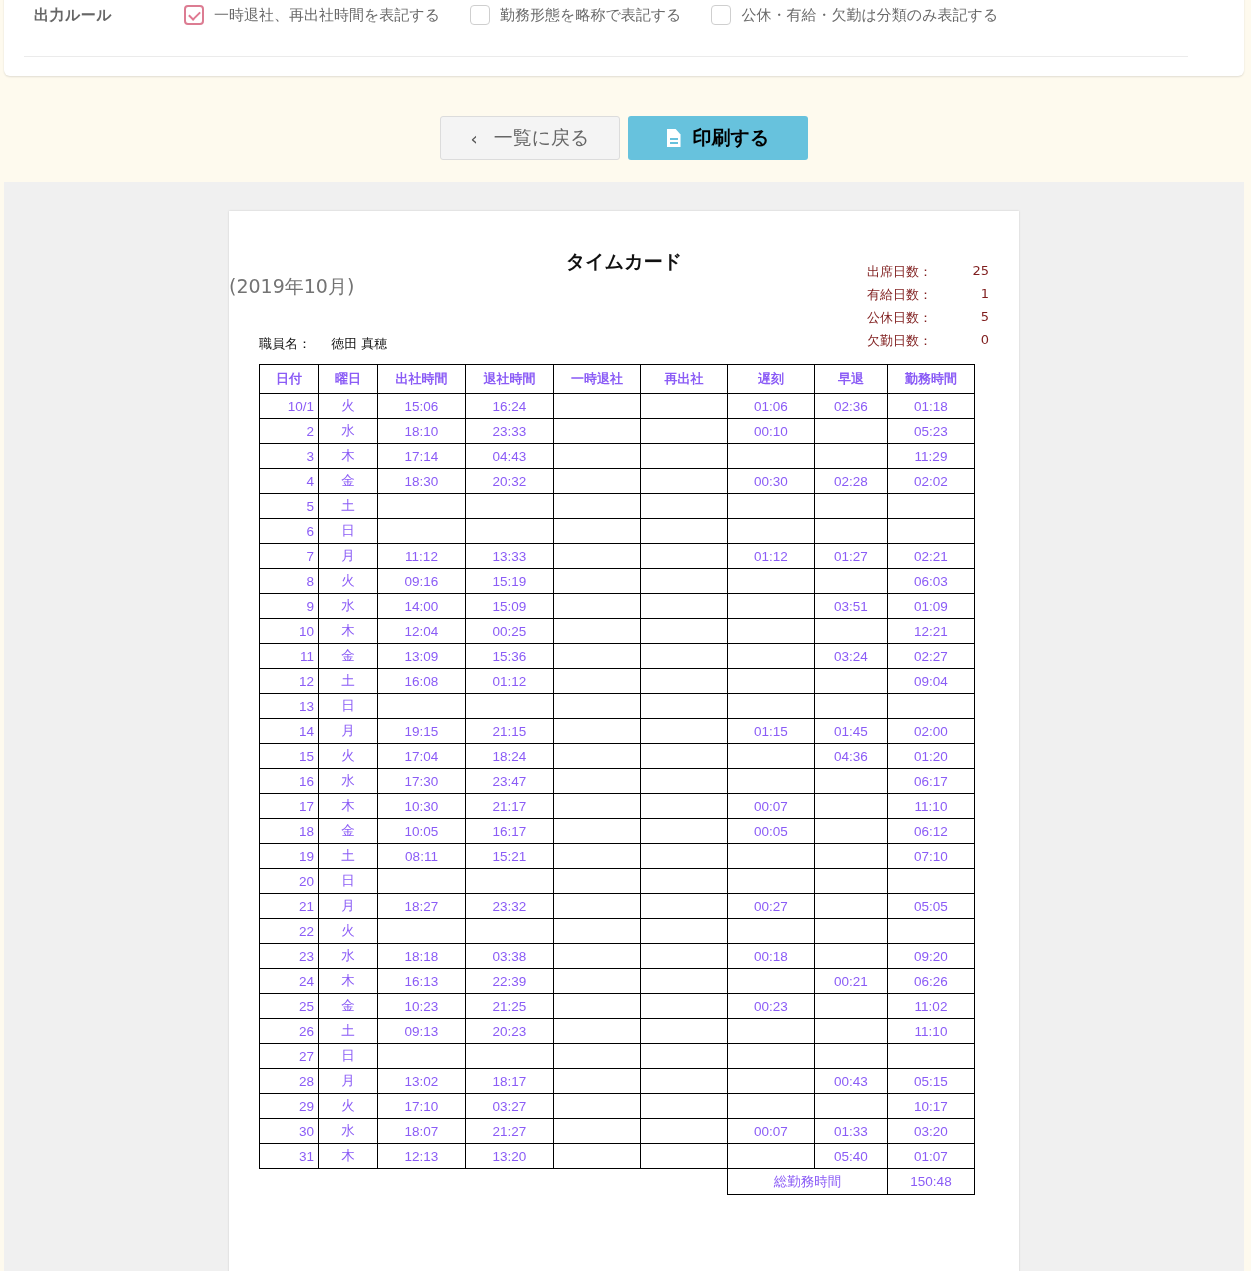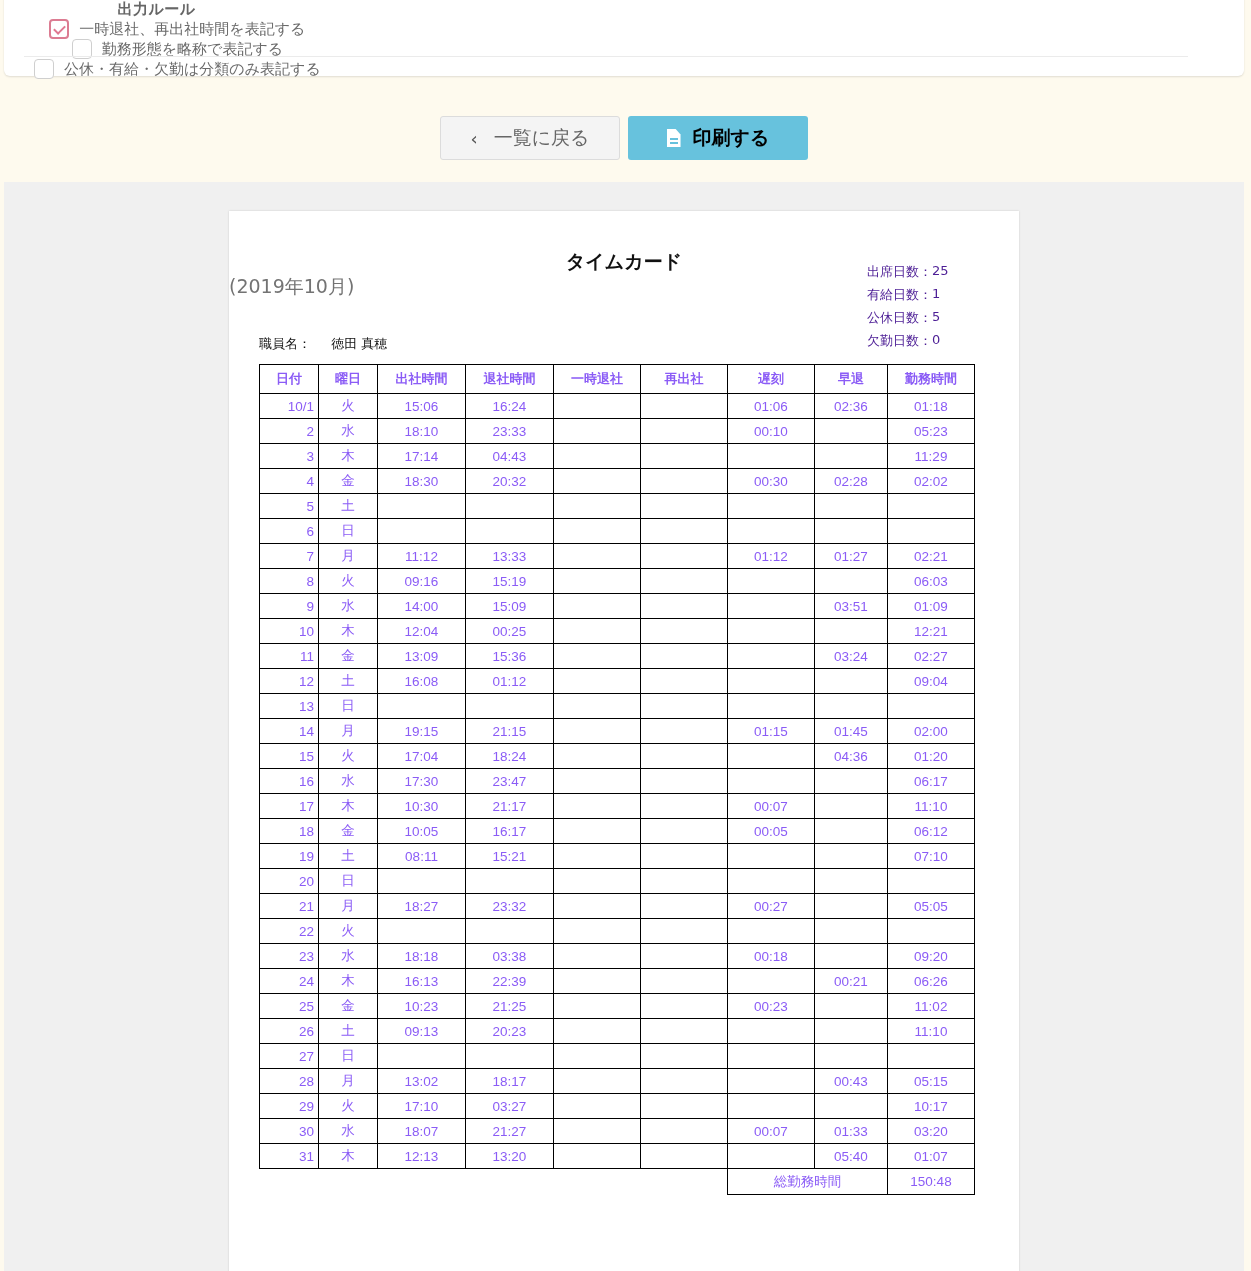--- a/index.html
+++ b/index.html
@@ -9,21 +9,21 @@
     font-family: "DejaVu Sans", "Liberation Sans", sans-serif;
     position: relative;
   }
   .rules-card {
     position: absolute; left: 4px; top: -10px; width: 1240px; height: 86px;
     background: #ffffff; border-radius: 0 0 6px 6px;
     box-shadow: 0 1px 2px rgba(0,0,0,0.12);
   }
   .rules-row {
     position: absolute; left: 30px; top: 10px; height: 30px;
-    display: flex; align-items: center; flex-direction: column;
+    display: flex; align-items: center;
   }
   .rules-label {
     font-size: 15px; font-weight: bold; color: #666; width: 150px;
     letter-spacing: 0.5px;
   }
   .rule-opt { display: flex; align-items: center; margin-right: 30px; cursor: pointer; }
   .cbx {
     width: 20px; height: 20px; box-sizing: border-box;
     border: 1px solid #cfcfcf; border-radius: 4px; background: #fff;
     margin-right: 10px; position: relative;
@@ -68,21 +68,21 @@
   }
   .title {
     position: absolute; left: 0; right: 0; top: 38px; text-align: center;
     font-size: 19px; font-weight: bold; color: #111;
   }
   .subtitle {
     position: absolute; left: 0; right: 0; top: 63px; text-align: left;
     font-size: 19px; color: #737373;
   }
   .stats { position: absolute; left: 638px; top: 52px; width: 122px; }
-  .stat-row { display: flex; height: 23px; font-size: 13px; color: #4c1d95; }
+  .stat-row { display: flex; justify-content: space-between; height: 23px; font-size: 13px; color: #7f1d1d; }
   .employee { position: absolute; left: 30px; top: 124px; font-size: 13px; color: #111; }
   .employee .lbl { margin-right: 16px; }
 
   table.tc {
     position: absolute; left: 30px; top: 153px;
     border-collapse: collapse; font-size: 13.5px; color: #8b5cf6;
     font-family: "Liberation Sans", sans-serif;
   }
   table.tc th, table.tc td {
     border: 1px solid #000; height: 25px; padding: 0; box-sizing: border-box;

